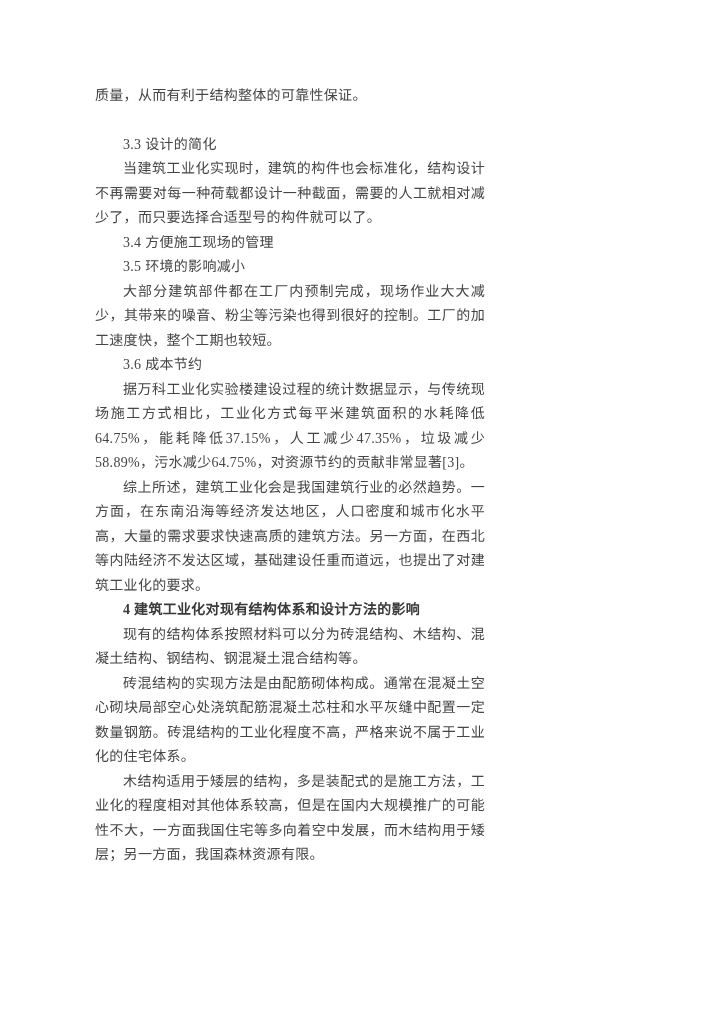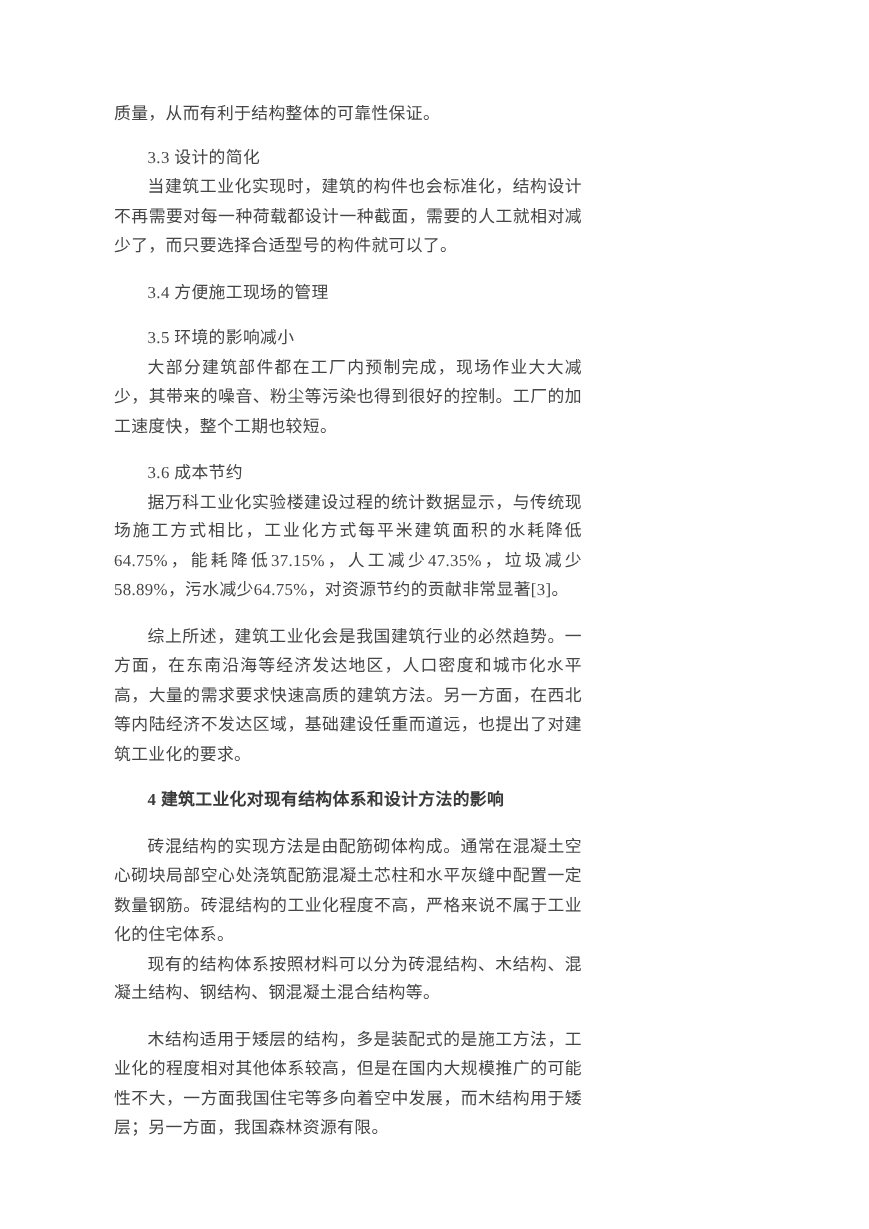--- a/index.html
+++ b/index.html
@@ -33,33 +33,33 @@
   .subhead {
     text-indent: 2em;
     letter-spacing: 0.3px;
   }
   .h2 {
     text-indent: 2em;
     font-weight: bold;
     color: var(--heading-color);
     letter-spacing: 0.3px;
   }
-  .gap    { margin-top: 14px; }
-  .gap-lg { margin-top: 12px; }
+  .gap    { }
+  .gap-lg { margin-top: 24px; }
 </style>
 </head>
 <body>
 
 <main class="page">
   <p class="para no-indent">质量，从而有利于结构整体的可靠性保证。</p>
   <p class="subhead gap-lg">3.3 设计的简化</p>
   <p class="para">当建筑工业化实现时，建筑的构件也会标准化，结构设计不再需要对每一种荷载都设计一种截面，需要的人工就相对减少了，而只要选择合适型号的构件就可以了。</p>
   <p class="subhead gap">3.4 方便施工现场的管理</p>
   <p class="subhead gap">3.5 环境的影响减小</p>
   <p class="para">大部分建筑部件都在工厂内预制完成，现场作业大大减少，其带来的噪音、粉尘等污染也得到很好的控制。工厂的加工速度快，整个工期也较短。</p>
   <p class="subhead gap">3.6 成本节约</p>
   <p class="para">据万科工业化实验楼建设过程的统计数据显示，与传统现场施工方式相比，工业化方式每平米建筑面积的水耗降低64.75%，能耗降低37.15%，人工减少47.35%，垃圾减少58.89%，污水减少64.75%，对资源节约的贡献非常显著[3]。</p>
   <p class="para gap">综上所述，建筑工业化会是我国建筑行业的必然趋势。一方面，在东南沿海等经济发达地区，人口密度和城市化水平高，大量的需求要求快速高质的建筑方法。另一方面，在西北等内陆经济不发达区域，基础建设任重而道远，也提出了对建筑工业化的要求。</p>
   <p class="h2 gap">4 建筑工业化对现有结构体系和设计方法的影响</p>
+  <p class="para">现有的结构体系按照材料可以分为砖混结构、木结构、混凝土结构、钢结构、钢混凝土混合结构等。</p>
   <p class="para gap">砖混结构的实现方法是由配筋砌体构成。通常在混凝土空心砌块局部空心处浇筑配筋混凝土芯柱和水平灰缝中配置一定数量钢筋。砖混结构的工业化程度不高，严格来说不属于工业化的住宅体系。</p>
-  <p class="para">现有的结构体系按照材料可以分为砖混结构、木结构、混凝土结构、钢结构、钢混凝土混合结构等。</p>
   <p class="para gap">木结构适用于矮层的结构，多是装配式的是施工方法，工业化的程度相对其他体系较高，但是在国内大规模推广的可能性不大，一方面我国住宅等多向着空中发展，而木结构用于矮层；另一方面，我国森林资源有限。</p>
 </main>
 
 </body></html>

